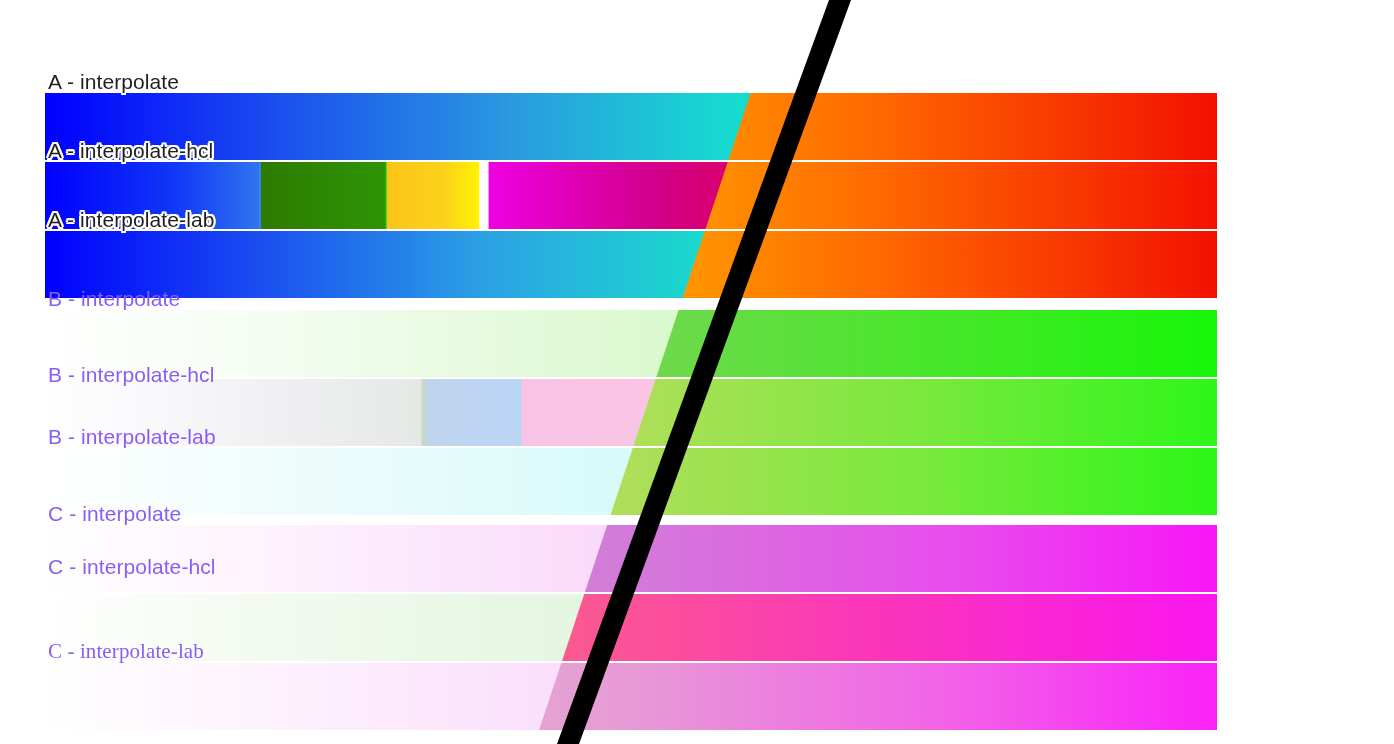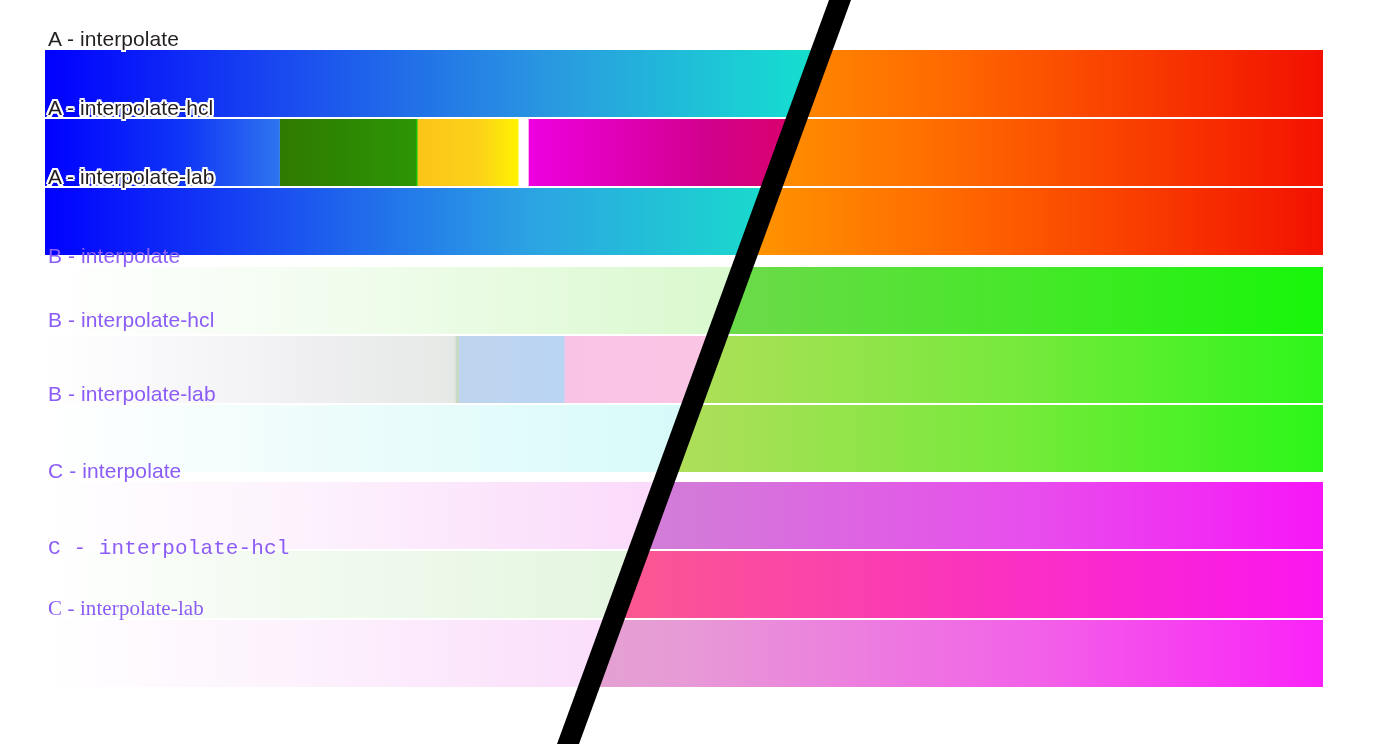--- a/index.html
+++ b/index.html
@@ -17,21 +17,22 @@
     width: 1394px;
     height: 744px;
     background: #ffffff;
     overflow: hidden;
   }
 
   
   .group {
     position: absolute;
     left: 45px;
-    width: 1278px;
+    width: 1172px;
+    margin-top: 43px;
   }
   .row {
     position: absolute;
     left: 0;
     width: 100%;
     overflow: hidden;
   }
   
   .grad {
     position: absolute;
@@ -103,38 +104,38 @@
       <div class="group" style="top: 267px; height: 205px;">
         <div class="row" style="top: 0px; height: 67px;">
           <div class="grad left" style="background: linear-gradient(to right, rgb(255, 255, 255) 0%, rgb(245, 253, 243) 18%, rgb(227, 250, 218) 42%, rgb(203, 247, 189) 70%, rgb(180, 245, 162) 100%);"></div>
           <div class="grad right" style="--ctop: 54.061%; --cbot: 52.162%; background: linear-gradient(to right, rgb(158, 200, 134) 0%, rgb(142, 203, 114) 24%, rgb(111, 217, 76) 52%, rgb(68, 232, 39) 78%, rgb(23, 246, 10) 100%);"></div>
         </div>
         <div class="label" style="top: -22px;">B - interpolate</div>
         <div class="row" style="top: 69px; height: 67px;">
           <div class="grad left" style="background: linear-gradient(to right, rgb(255, 255, 255) 0%, rgb(248, 247, 250) 10%, rgb(238, 238, 240) 22%, rgb(229, 233, 229) 32%, rgb(221, 230, 218) 32.1%, rgb(197, 217, 207) 32.2%, rgb(198, 218, 193) 32.2%, rgb(198, 219, 192) 32.3%, rgb(200, 220, 189) 32.4%, rgb(191, 213, 238) 32.4%, rgb(186, 212, 244) 40.6%, rgb(249, 195, 230) 40.7%, rgb(250, 197, 228) 53%, rgb(251, 200, 226) 100%);"></div>
           <div class="grad right" style="--ctop: 52.106%; --cbot: 50.207%; background: linear-gradient(to right, rgb(218, 211, 137) 0%, rgb(214, 213, 118) 20%, rgb(179, 222, 91) 48%, rgb(119, 233, 60) 76%, rgb(46, 246, 26) 100%);"></div>
         </div>
-        <div class="label" style="top: 42px;">B - interpolate-hcl</div>
+        <div class="label" style="top: 54px;">B - interpolate-hcl</div>
         <div class="row" style="top: 138px; height: 67px;">
           <div class="grad left" style="background: linear-gradient(to right, rgb(255, 255, 255) 0%, rgb(242, 253, 252) 16%, rgb(221, 251, 250) 42%, rgb(198, 249, 248) 70%, rgb(174, 248, 246) 100%);"></div>
           <div class="grad right" style="--ctop: 50.150%; --cbot: 48.251%; background: linear-gradient(to right, rgb(210, 210, 133) 0%, rgb(202, 213, 120) 22%, rgb(174, 222, 90) 50%, rgb(118, 234, 58) 76%, rgb(44, 246, 24) 100%);"></div>
         </div>
         <div class="label" style="top: 116px;">B - interpolate-lab</div>
       </div>
       <div class="group" style="top: 482px; height: 205px;">
         <div class="row" style="top: 0px; height: 67px;">
           <div class="grad left" style="background: linear-gradient(to right, rgb(255, 255, 255) 0%, rgb(253, 244, 253) 18%, rgb(251, 223, 251) 42%, rgb(249, 196, 249) 70%, rgb(247, 169, 247) 100%);"></div>
           <div class="grad right" style="--ctop: 47.968%; --cbot: 46.069%; background: linear-gradient(to right, rgb(187, 160, 190) 0%, rgb(194, 153, 200) 22%, rgb(211, 122, 217) 50%, rgb(232, 76, 237) 78%, rgb(247, 22, 247) 100%);"></div>
         </div>
         <div class="label" style="top: -22px;">C - interpolate</div>
         <div class="row" style="top: 69px; height: 67px;">
           <div class="grad left" style="background: linear-gradient(to right, rgb(255, 255, 255) 0%, rgb(244, 251, 242) 16%, rgb(230, 246, 226) 42%, rgb(217, 242, 212) 72%, rgb(210, 240, 205) 100%);"></div>
           <div class="grad right" style="--ctop: 46.012%; --cbot: 44.114%; background: linear-gradient(to right, rgb(255, 155, 119) 0%, rgb(253, 123, 127) 18%, rgb(251, 90, 143) 44%, rgb(250, 52, 188) 72%, rgb(250, 22, 239) 100%);"></div>
         </div>
-        <div class="label" style="top: 56px; font-family: Liberation Mono, monospace;">C - interpolate-hcl</div>
+        <div class="label" style="top: 31px;">C - interpolate-hcl</div>
         <div class="row" style="top: 138px; height: 67px;">
           <div class="grad left" style="background: linear-gradient(to right, rgb(255, 255, 255) 0%, rgb(253, 243, 253) 18%, rgb(251, 222, 251) 44%, rgb(249, 198, 249) 72%, rgb(248, 180, 248) 100%);"></div>
           <div class="grad right" style="--ctop: 44.057%; --cbot: 42.158%; background: linear-gradient(to right, rgb(214, 191, 189) 0%, rgb(220, 183, 196) 22%, rgb(231, 154, 214) 50%, rgb(242, 96, 232) 78%, rgb(250, 34, 248) 100%);"></div>
         </div>
         <div class="label" style="top: 116px; font-family: Liberation Serif, serif;">C - interpolate-lab</div>
       </div>
     </div>
 
   <svg id="slash" viewBox="0 0 1394 744" preserveAspectRatio="none" aria-hidden="true">
     <polygon points="829,0 851,0 579,744 557,744"></polygon>

